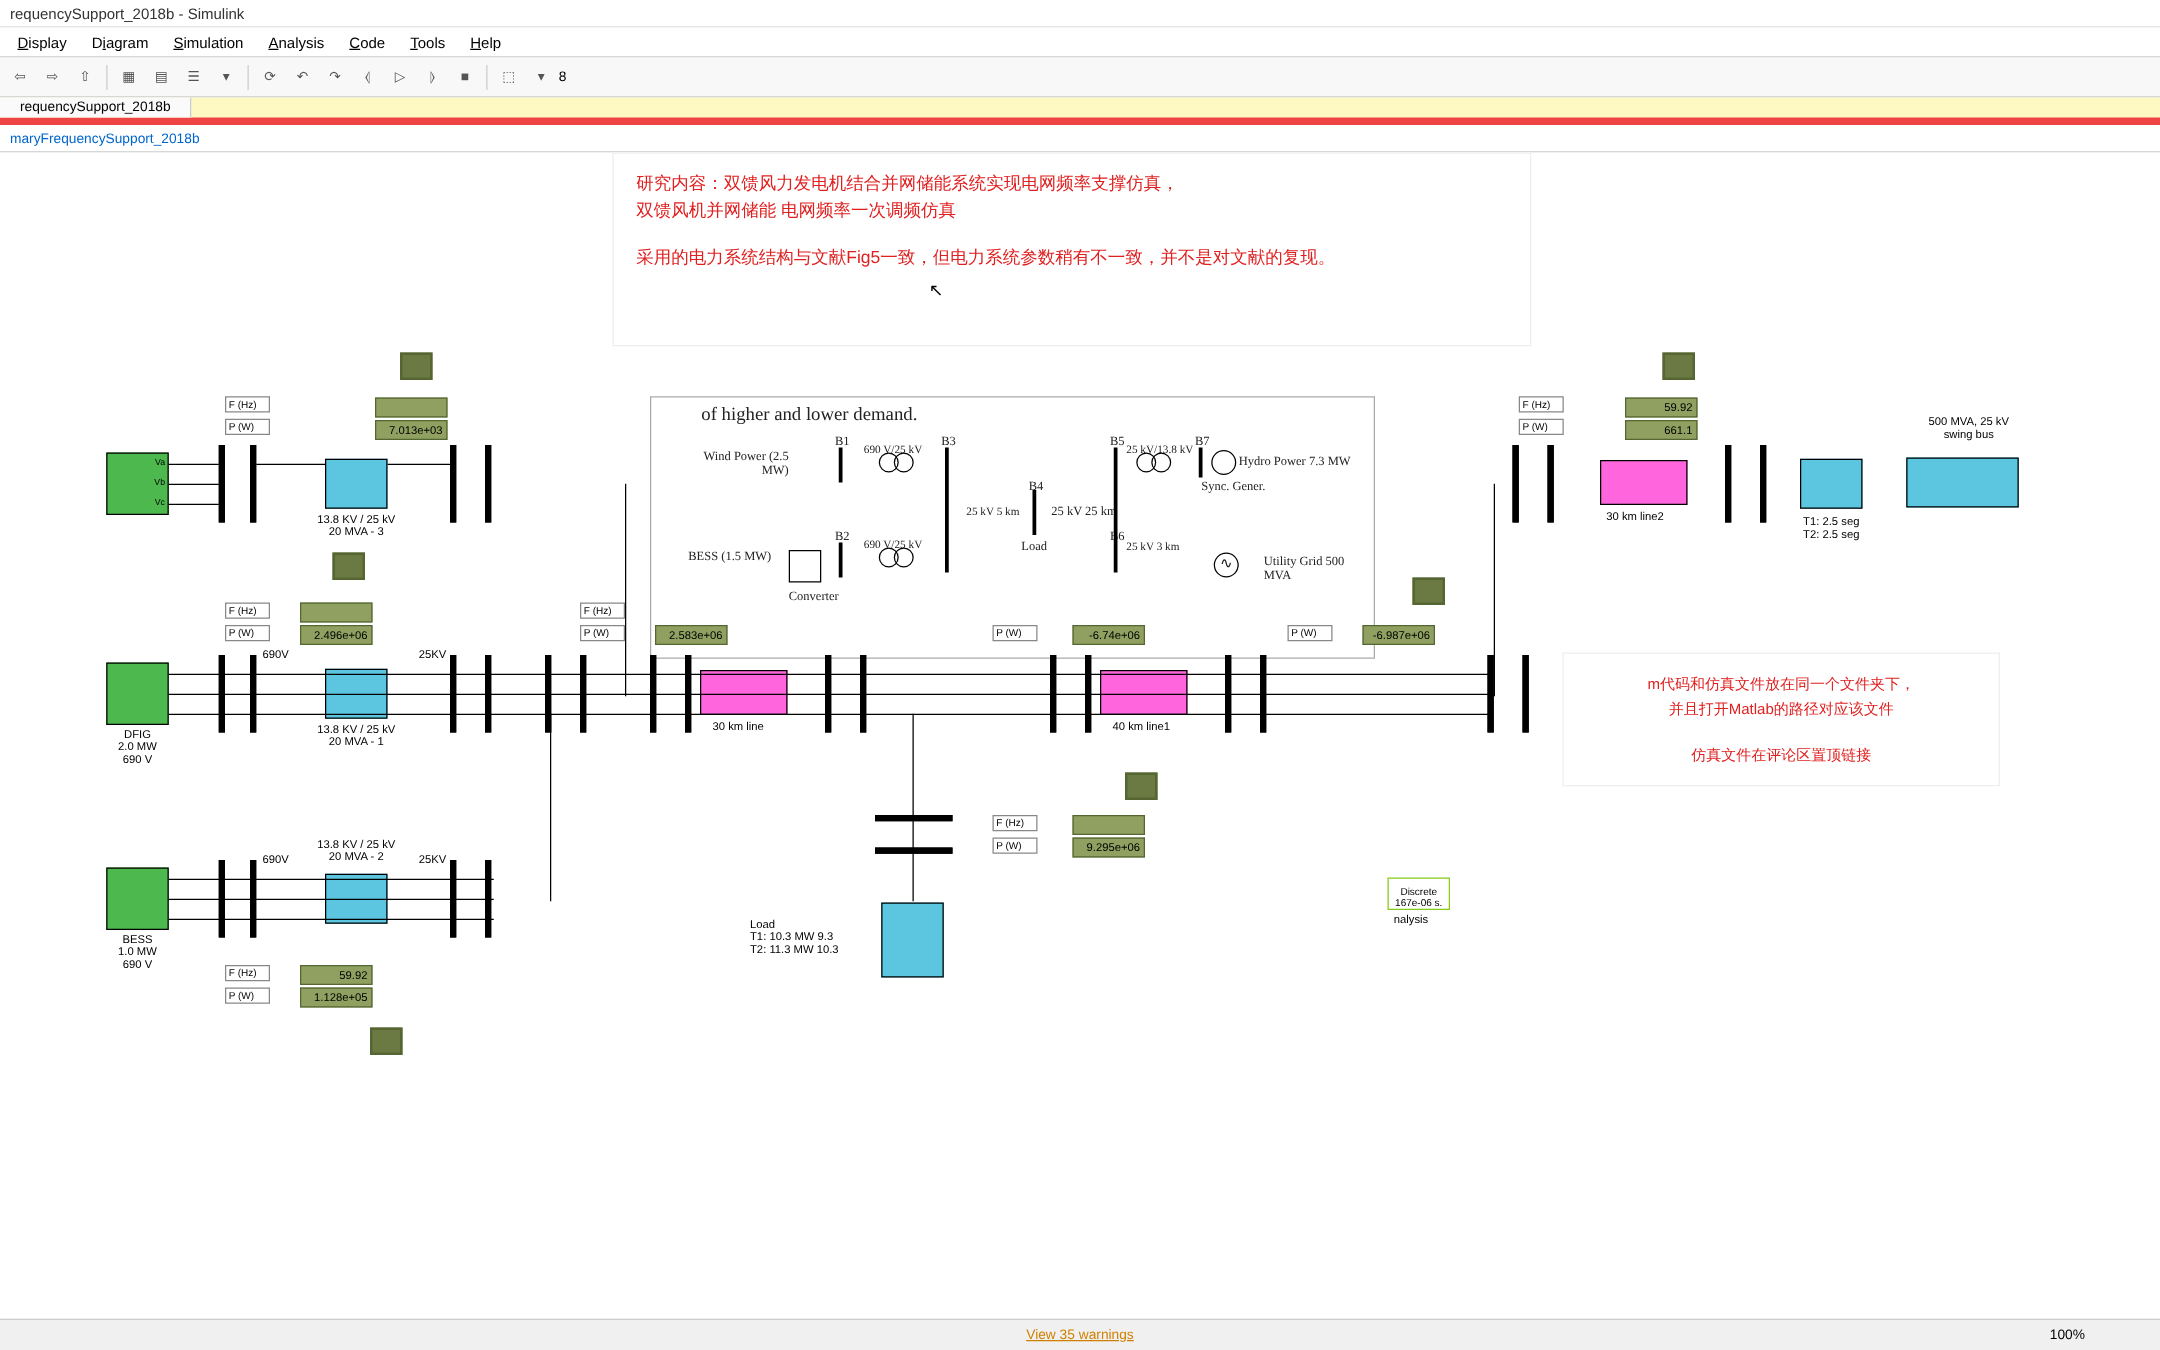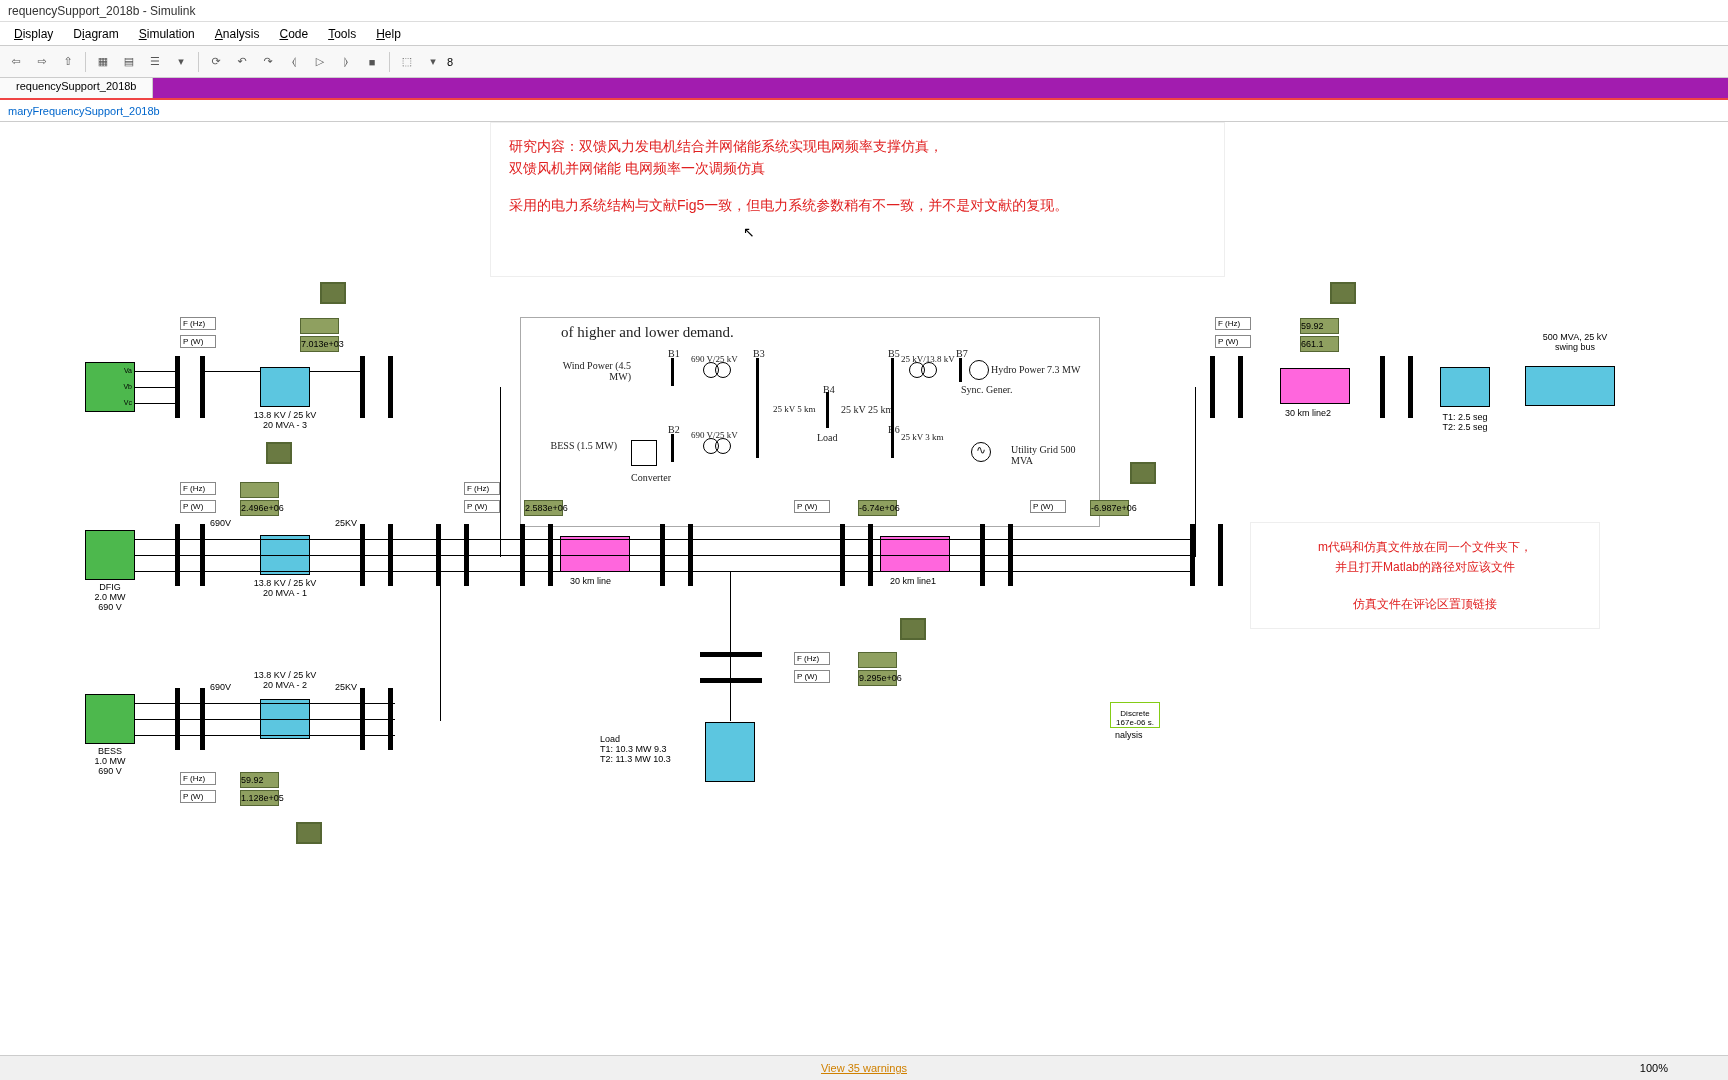--- a/index.html
+++ b/index.html
@@ -4,36 +4,36 @@
 <style>
 *{box-sizing:border-box;margin:0;padding:0}
 body{font-family:"Segoe UI","Microsoft YaHei",Arial,sans-serif;font-size:11px;background:#f0f0f0;width:1728px;height:1080px;overflow:hidden;position:relative}
 .titlebar{background:#fff;height:22px;line-height:22px;padding:0 8px;font-size:12px;color:#333;border-bottom:1px solid #ddd}
 .menubar{background:#fff;height:24px;display:flex;align-items:center;padding:0 4px;border-bottom:1px solid #ccc}
 .menubar span{padding:2px 10px;cursor:default;font-size:12px}
 .menubar span u{text-decoration:underline}
 .toolbar{background:#f8f8f8;height:32px;display:flex;align-items:center;padding:0 4px;gap:2px;border-bottom:1px solid #ccc}
 .tbtn{width:24px;height:24px;border:1px solid transparent;display:flex;align-items:center;justify-content:center;color:#555;cursor:default}
 .tsep{width:1px;height:20px;background:#ccc;margin:0 3px}
-.tabbar{background:#a21caf;height:22px;border-bottom:2px solid #ef4444;display:flex}
+.tabbar{background:#fef9c3;height:22px;border-bottom:6px solid #ef4444;display:flex}
 .tab{padding:2px 16px;border-right:1px solid #ccc;background:#fafafa;font-size:11px}
 .breadcrumb{background:#fff;height:22px;line-height:22px;padding:0 8px;font-size:11px;border-bottom:1px solid #ccc;color:#0066cc}
 .canvas{position:relative;background:#fff;height:960px;overflow:hidden}
 .statusbar{position:absolute;bottom:0;left:0;right:0;height:25px;background:#f0f0f0;border-top:1px solid #ccc;display:flex;align-items:center;justify-content:center;font-size:11px}
 .status-center{color:#d08000;text-decoration:underline;cursor:pointer}
 .status-right{position:absolute;right:60px}
 
 
 .blk{position:absolute;border:1px solid #000;font-size:9px;text-align:center}
 .src{background:#4db84d;width:50px;height:50px}
 .xfmr{background:#5cc6e0;width:50px;height:40px}
 .line{background:#ff66dd;width:70px;height:36px}
 .bus{background:#000;width:5px}
 .scope{background:#6a7a42;border:2px solid #556633;width:26px;height:22px}
-.disp{background:#8fa060;border:1px solid #556633;width:39px;height:16px;font-size:9px;color:#000;line-height:14px;text-align:right;padding-right:20px}
+.disp{background:#8fa060;border:1px solid #556633;width:58px;height:16px;font-size:9px;color:#000;line-height:14px;text-align:right;padding-right:3px}
 .lbl{position:absolute;font-size:9px;color:#000;white-space:nowrap;text-align:center}
 .meas{position:absolute;background:#fff;border:1px solid #888;font-size:8px;padding:1px 2px;width:36px}
 .wire{position:absolute;background:#000}
 .note{position:absolute;background:#fff;color:#e02020;font-size:14px;line-height:1.6;padding:12px 18px;white-space:normal;text-align:left;border:1px solid #eee}
 .note2{position:absolute;background:#fff;color:#e02020;font-size:12px;line-height:1.7;padding:14px 16px;border:1px solid #eee;text-align:center}
 .figbox{position:absolute;background:#fff;border:1px solid #aaa;width:580px;height:210px;padding:6px 10px;font-family:"Times New Roman",serif;font-size:13px;color:#222}
 .powergui{position:absolute;background:#fff;border:1px solid #84cc16;width:50px;height:26px;font-size:8px;text-align:center;padding-top:6px}
 .load{position:absolute;background:#5cc6e0;border:1px solid #000;width:50px;height:60px}
 .swing{position:absolute;background:#5cc6e0;border:1px solid #000;width:90px;height:40px}
 .port{position:absolute;font-size:7px;color:#000}
@@ -99,21 +99,21 @@
     <div>m代码和仿真文件放在同一个文件夹下，</div>
     <div>并且打开Matlab的路径对应该文件</div>
     <div style="height:16px"></div>
     <div>仿真文件在评论区置顶链接</div>
   </div>
 
   <div class="figbox" style="left:520px;top:195px">
     <div class="fig-inner">
       <div class="fig-txt" style="left:30px;top:0;font-size:15px">of higher and lower demand.</div>
       <div class="fig-txt" style="left:30px;top:36px;text-align:right;width:70px">Wind Power
-(4.5 MW)</div>
+(2.5 MW)</div>
       <div class="fig-txt" style="left:16px;top:116px;text-align:right;width:70px">BESS
 (1.5 MW)</div>
       <div class="fig-txt" style="left:100px;top:148px">Converter</div>
       <div class="fig-txt" style="left:430px;top:60px;text-align:center">Sync.
 Gener.</div>
       <div class="fig-txt" style="left:460px;top:40px">Hydro Power
 7.3 MW</div>
       <div class="fig-txt" style="left:480px;top:120px">Utility
 Grid
 500 MVA</div>
@@ -211,21 +211,21 @@
   <div class="blk bus" style="left:464px;top:402px;height:62px"></div>
   <div class="blk bus" style="left:520px;top:402px;height:62px"></div>
   <div class="blk bus" style="left:548px;top:402px;height:62px"></div>
   <div class="blk line" style="left:560px;top:414px"></div>
   <div class="lbl" style="left:570px;top:454px">30 km line</div>
   <div class="blk bus" style="left:660px;top:402px;height:62px"></div>
   <div class="blk bus" style="left:688px;top:402px;height:62px"></div>
   <div class="blk bus" style="left:840px;top:402px;height:62px"></div>
   <div class="blk bus" style="left:868px;top:402px;height:62px"></div>
   <div class="blk line" style="left:880px;top:414px"></div>
-  <div class="lbl" style="left:890px;top:454px">20 km line1</div>
+  <div class="lbl" style="left:890px;top:454px">40 km line1</div>
   <div class="blk bus" style="left:980px;top:402px;height:62px"></div>
   <div class="blk bus" style="left:1008px;top:402px;height:62px"></div>
   <div class="blk bus" style="left:1190px;top:402px;height:62px"></div>
   <div class="blk bus" style="left:1218px;top:402px;height:62px"></div>
 
   <div class="blk scope" style="left:266px;top:320px"></div>
   <div class="meas" style="left:180px;top:360px">F (Hz)</div>
   <div class="meas" style="left:180px;top:378px">P (W)</div>
   <div class="blk disp" style="left:240px;top:360px"></div>
   <div class="blk disp" style="left:240px;top:378px">2.496e+06</div>

